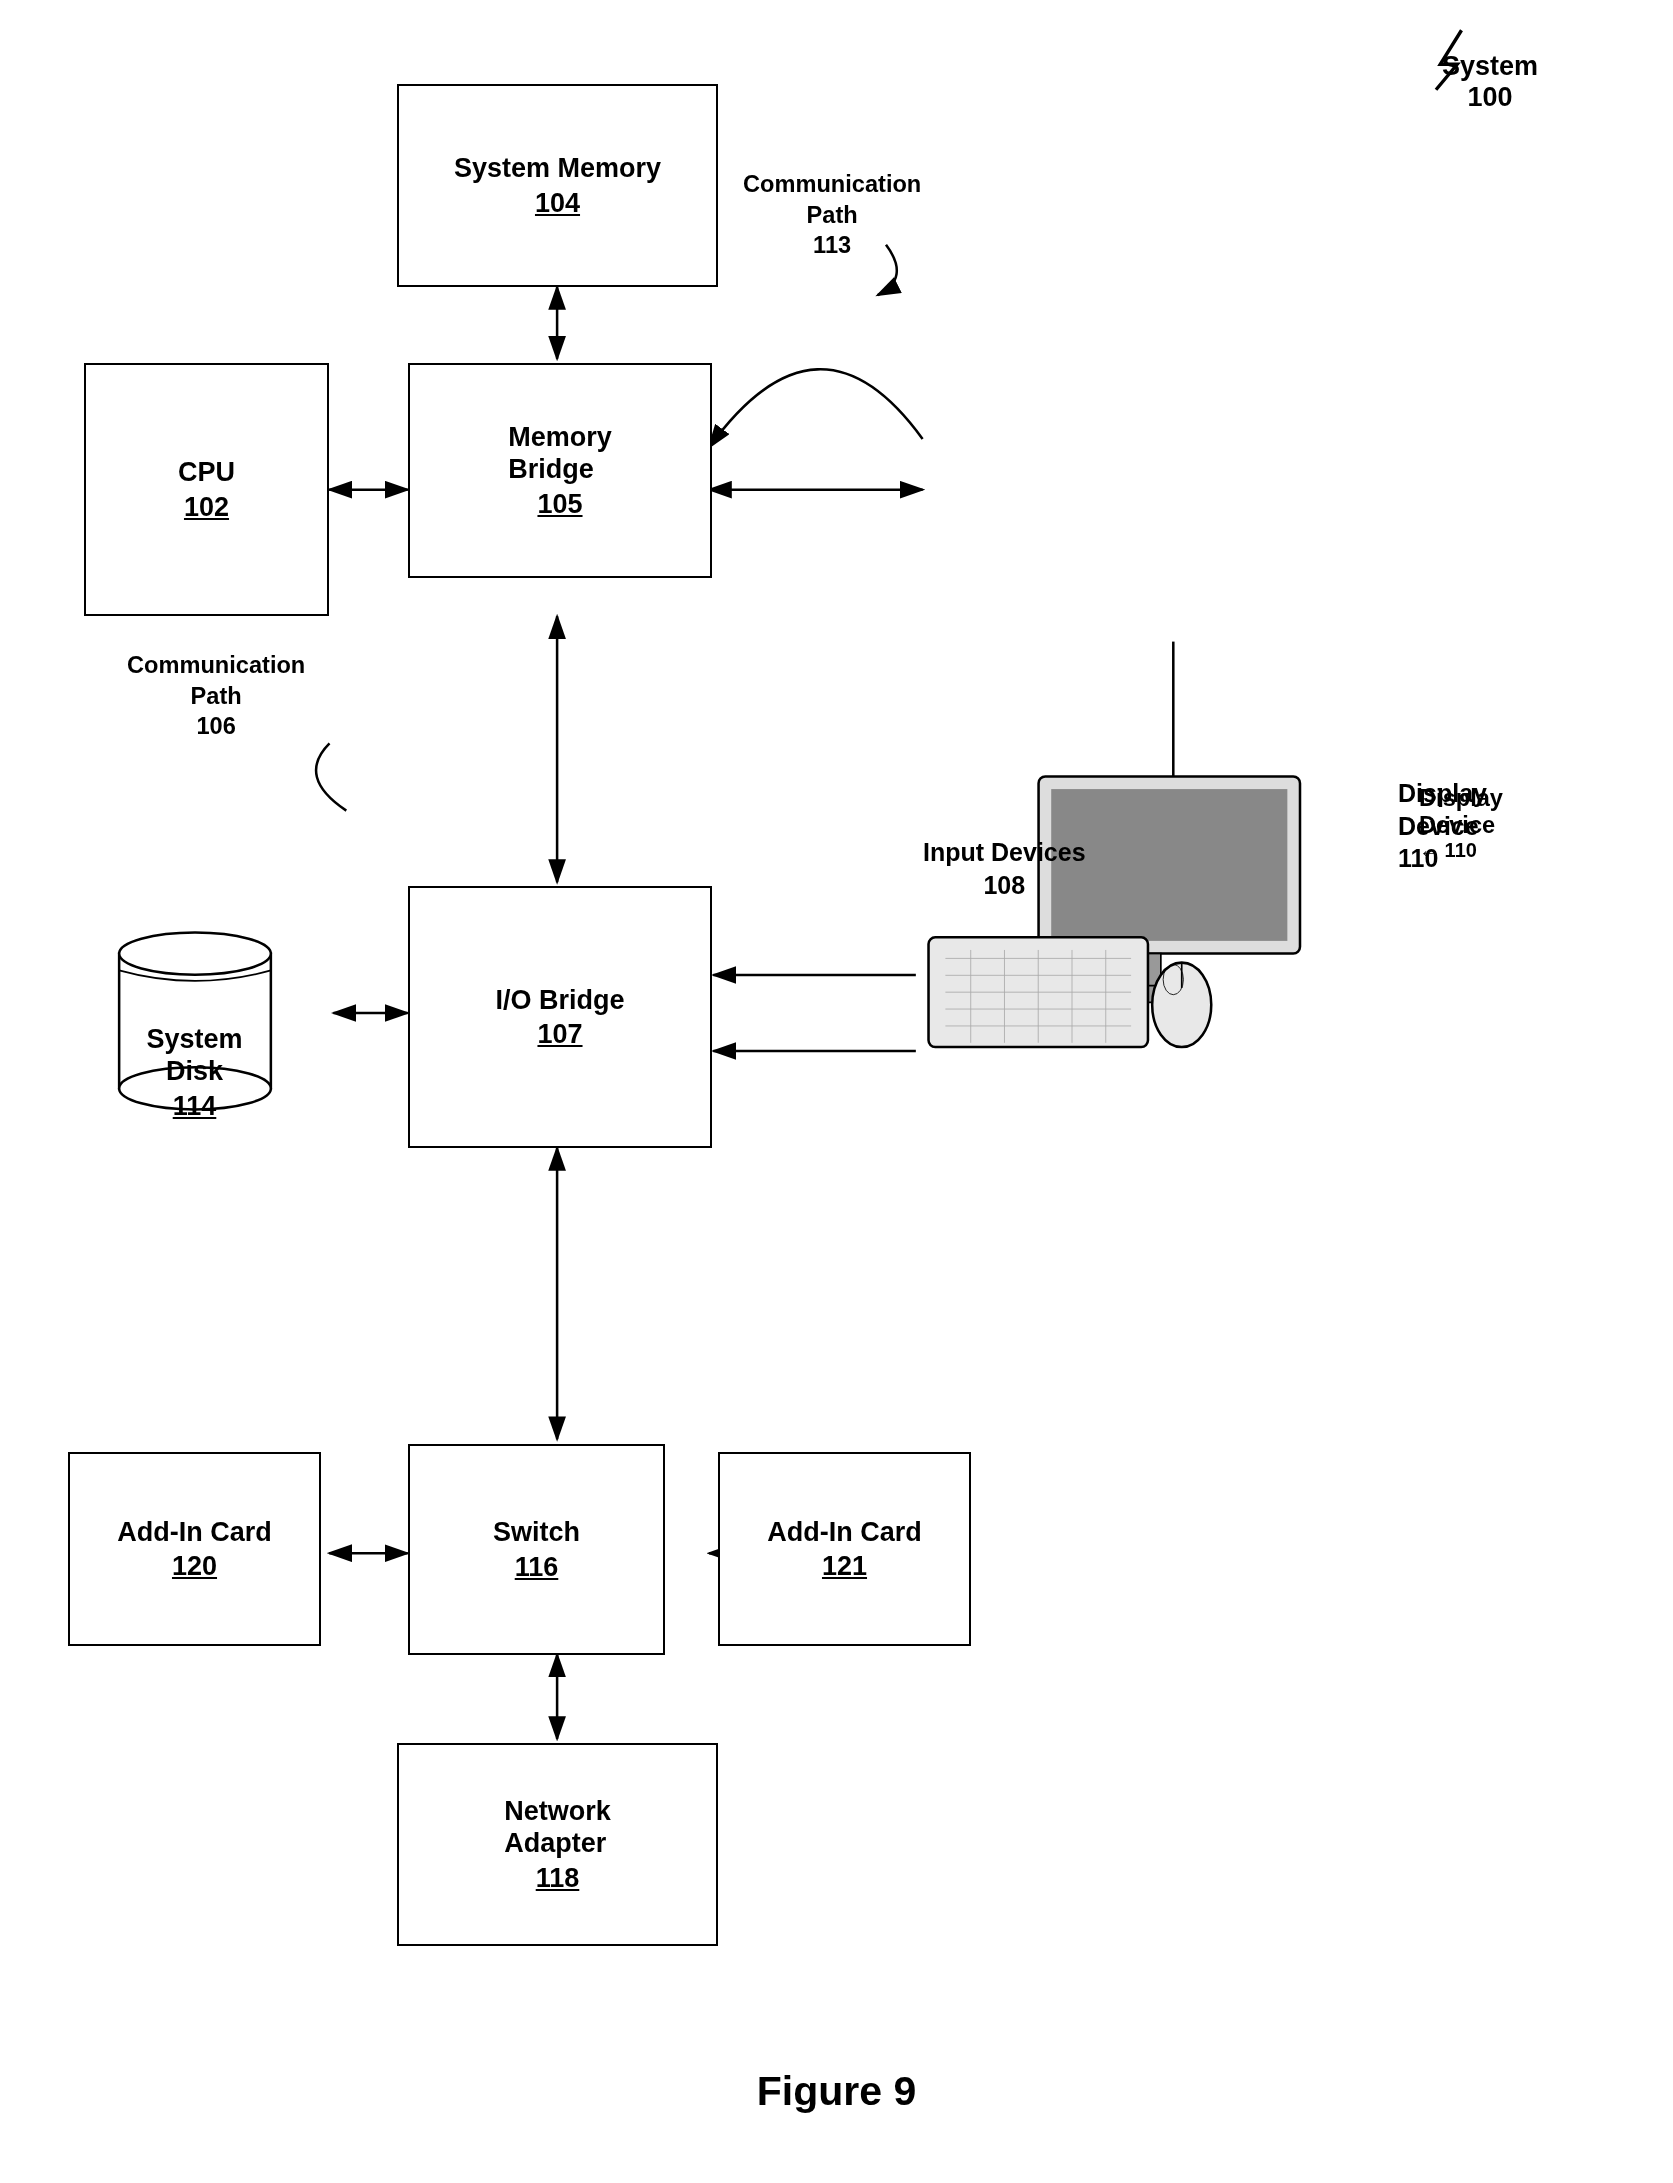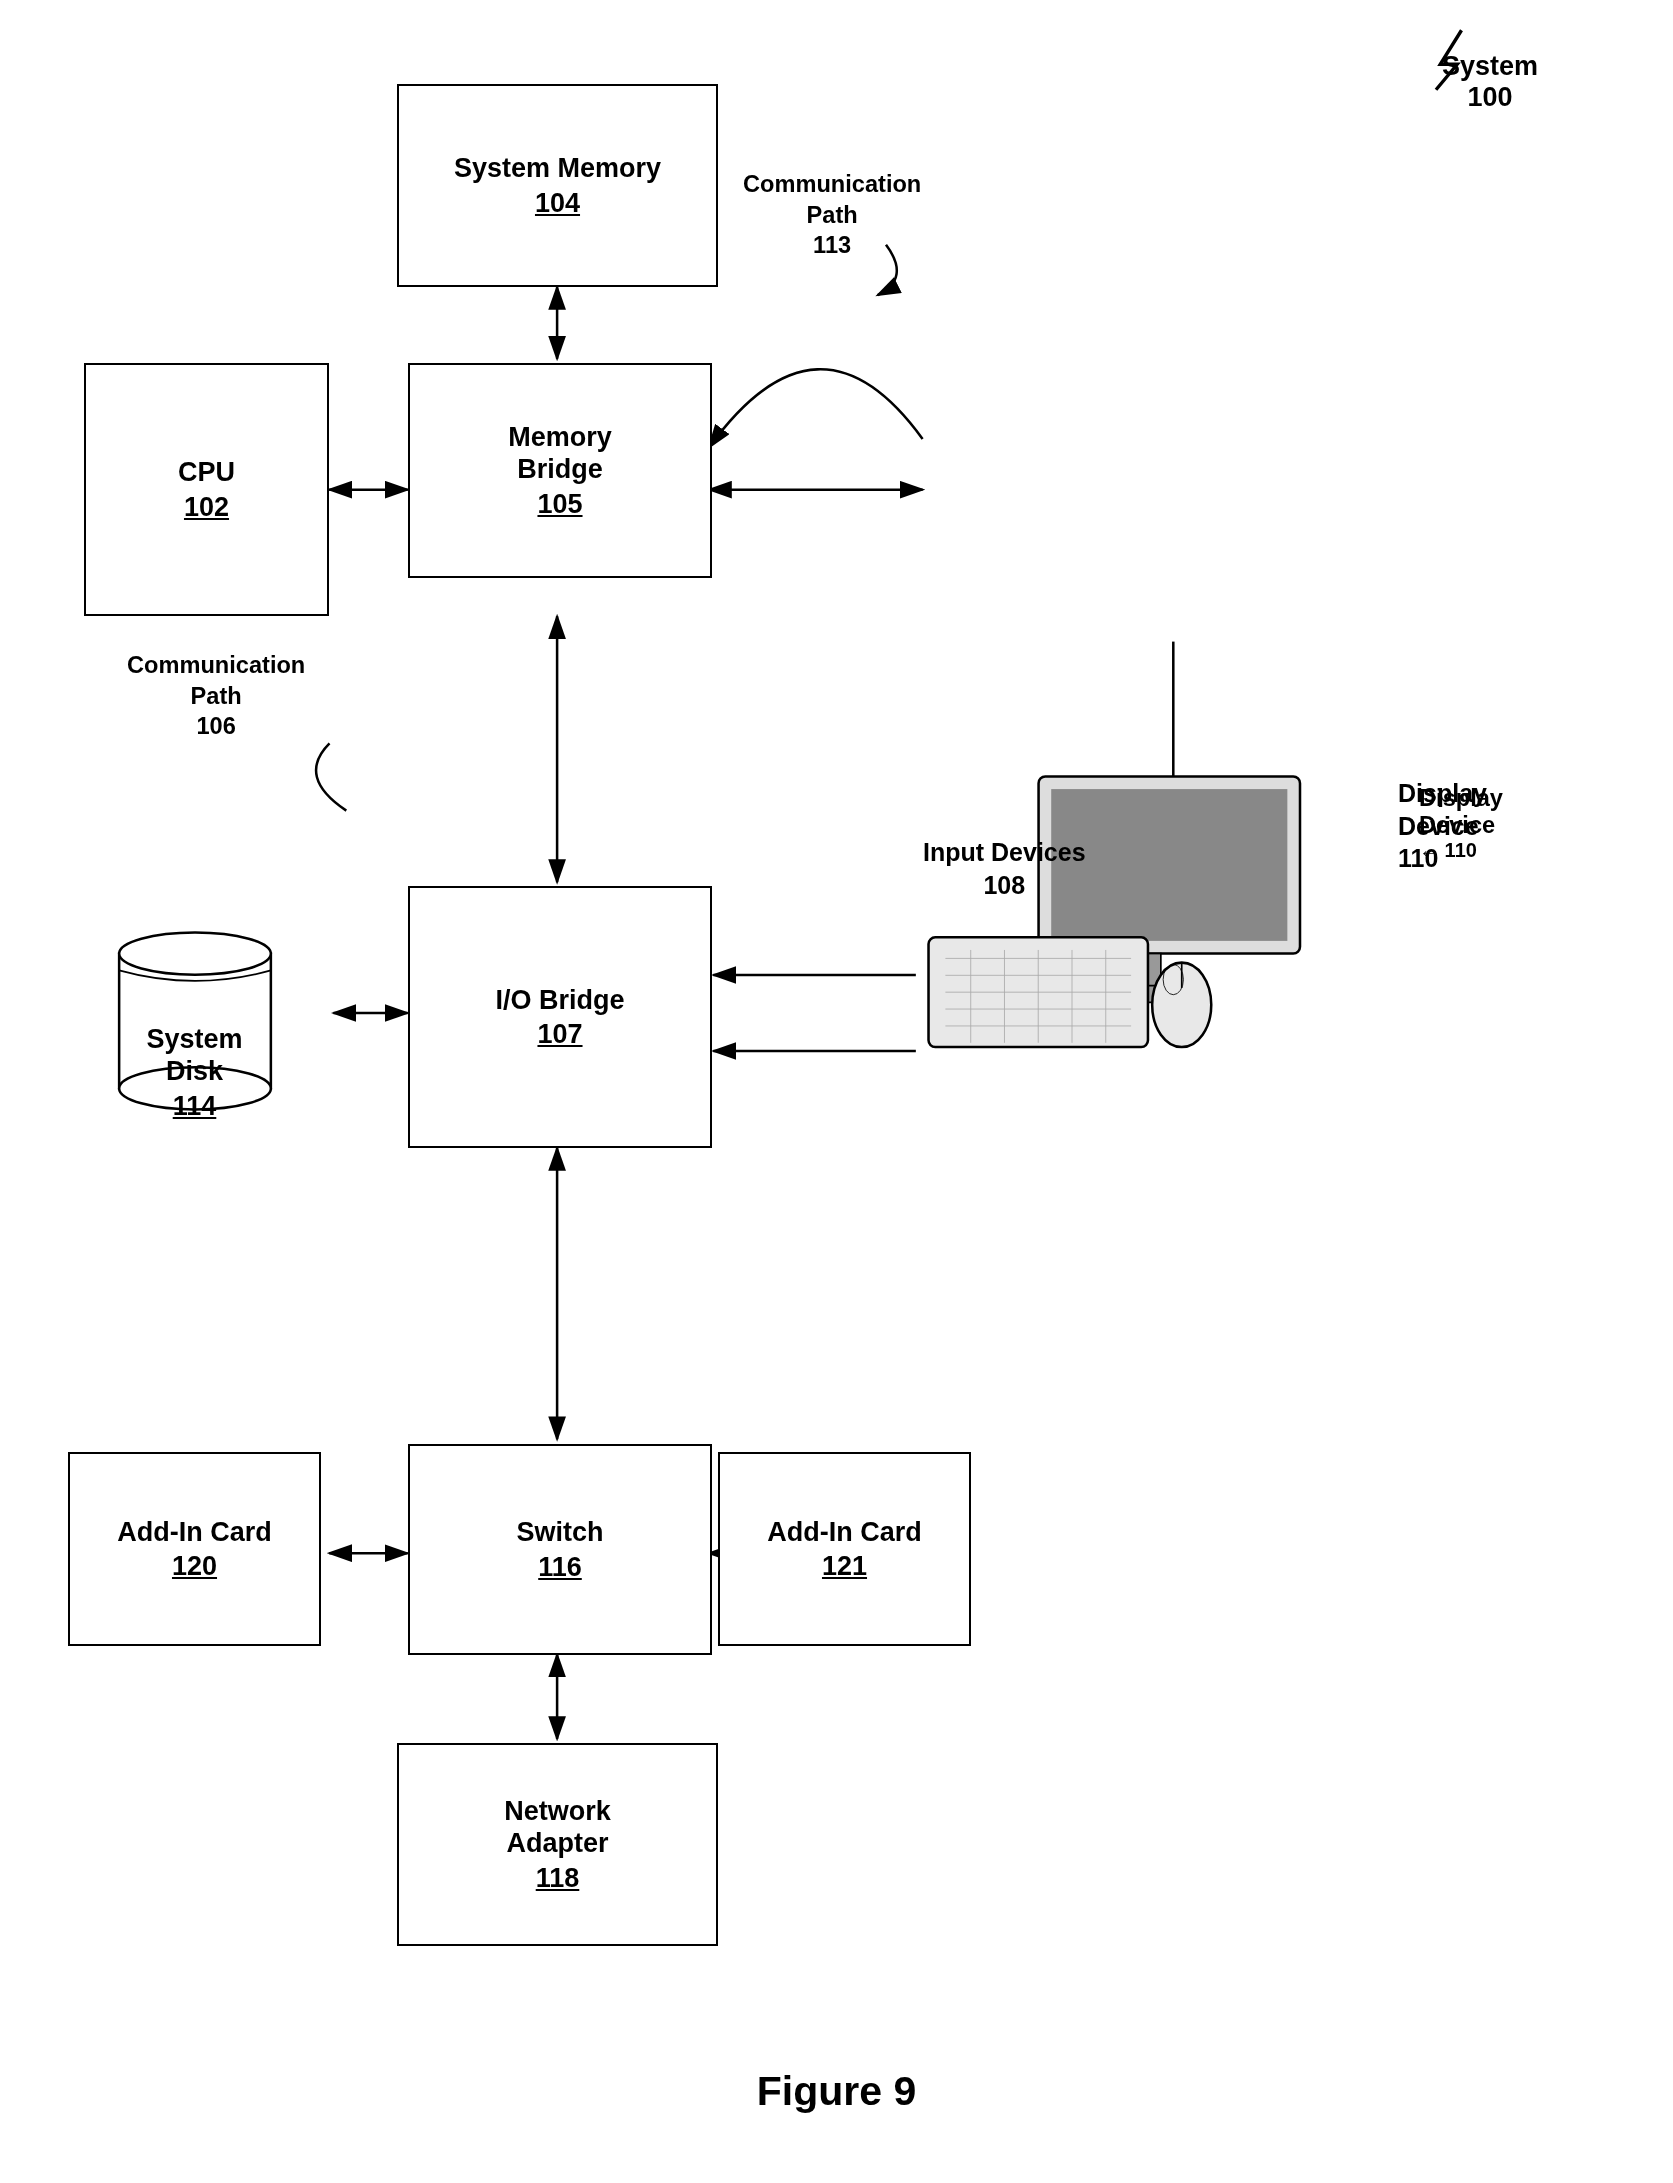--- a/index.html
+++ b/index.html
@@ -20,21 +20,20 @@
     }
 
     .box {
       position: absolute;
       border: 2.5px solid #000;
       background: #fff;
       display: flex;
       flex-direction: column;
       align-items: center;
       justify-content: center;
-      text-align: center;
     }
 
     .box-label {
       font-size: 27px;
       font-weight: bold;
       line-height: 1.2;
     }
 
     .box-num {
       font-size: 27px;
@@ -230,21 +229,21 @@
       <ellipse cx="110" cy="220" rx="90" ry="25" stroke="#000" stroke-width="3" fill="#fff"></ellipse>
 
       <path d="M 20,80 Q 110,105 200,80" stroke="#000" stroke-width="2" fill="none"></path>
     </svg>
     <div style="position:absolute; bottom:17px; text-align:center;">
       <div class="box-label">System<br>Disk</div>
       <div class="box-num">114</div>
     </div>
   </div>
 
-  <div class="box" style="left:408px; top:1444px; width:304px; height:211px;">
+  <div class="box" style="left:408px; top:1444px; width:257px; height:211px;">
     <div class="box-label">Switch</div>
     <div class="box-num">116</div>
   </div>
 
   <div class="box" style="left:68px; top:1452px; width:253px; height:194px;">
     <div class="box-label">Add-In Card</div>
     <div class="box-num">120</div>
   </div>
 
   <div class="box" style="left:718px; top:1452px; width:253px; height:194px;">

